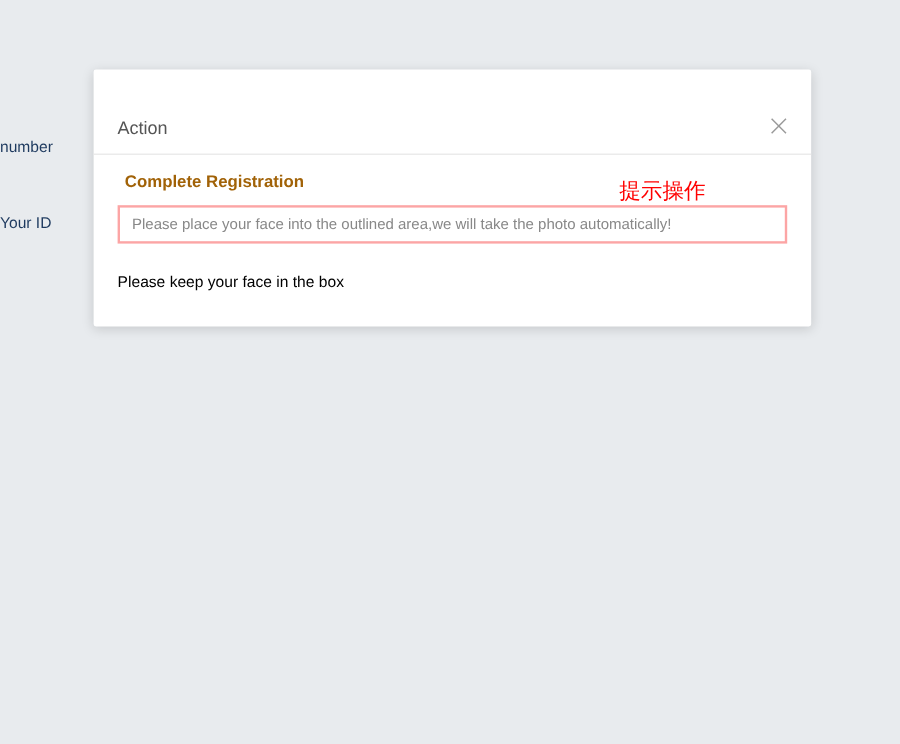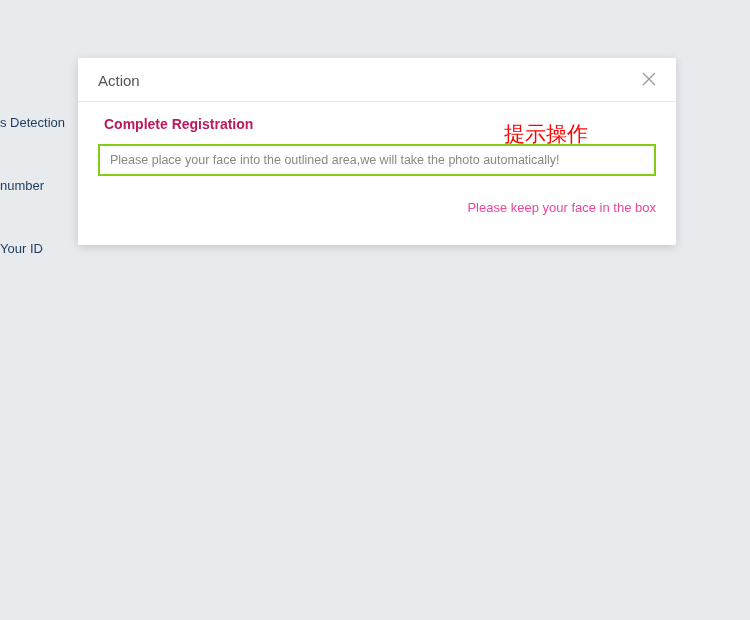--- a/index.html
+++ b/index.html
@@ -35,62 +35,63 @@
       background: #ffffff;
       box-shadow: 0 2px 10px rgba(0,0,0,0.15);
       border-radius: 2px;
     }
     .modal-header {
       display: flex;
       justify-content: space-between;
       align-items: center;
       padding: 14px 20px 12px 20px;
       border-bottom: 1px solid #e6e6e6;
+      margin-top: 26px;
     }
     .modal-title {
       color: #555;
       font-size: 15px;
       font-weight: 500;
     }
     .close-icon {
       color: #999;
       font-size: 16px;
       cursor: pointer;
       font-weight: 300;
       line-height: 1;
     }
     .modal-body {
       padding: 14px 20px 30px 20px;
       position: relative;
     }
     .reg-title {
-      color: #be185d;
+      color: #a16207;
       font-size: 14px;
       font-weight: 700;
       margin-left: 6px;
       margin-bottom: 12px;
     }
     .hint-row {
       position: relative;
     }
     .hint-box {
-      border: 2px solid #84cc16;
+      border: 2px solid #fca5a5;
       padding: 7px 10px;
       margin-bottom: 14px;
     }
     .hint-text {
       color: #888;
       font-size: 12.5px;
     }
     .annotation-top {
       position: absolute;
       right: 68px;
       top: -24px;
       color: #ff0000;
-      font-size: 21px;
+      font-size: 18px;
       font-weight: 400;
     }
     .camera-wrap {
       display: flex;
       justify-content: center;
       position: relative;
     }
     .camera-box {
       border: 2px solid #ff0000;
       width: 294px;
@@ -195,31 +196,30 @@
     }
     .annotation-side {
       position: absolute;
       right: 34px;
       top: 128px;
       color: #ff0000;
       font-size: 15px;
       font-weight: 400;
     }
     .bottom-text {
-      text-align: right;
-      color: #ec4899;
+      text-align: left;
+      color: #000000;
       font-size: 13px;
       margin-top: 24px;
     }
   </style>
 </head>
 <body>
 
 <div class="sidebar">
-  <div class="sidebar-item">s Detection</div>
   <div class="sidebar-item"> number</div>
   <div class="sidebar-item">Your ID</div>
 </div>
 
 <div class="modal">
   <div class="modal-header">
     <div class="modal-title">Action</div>
     <div class="close-icon">
       <svg width="14" height="14" viewBox="0 0 14 14">
         <line x1="1" y1="1" x2="13" y2="13" stroke="#999" stroke-width="1.2"></line>

